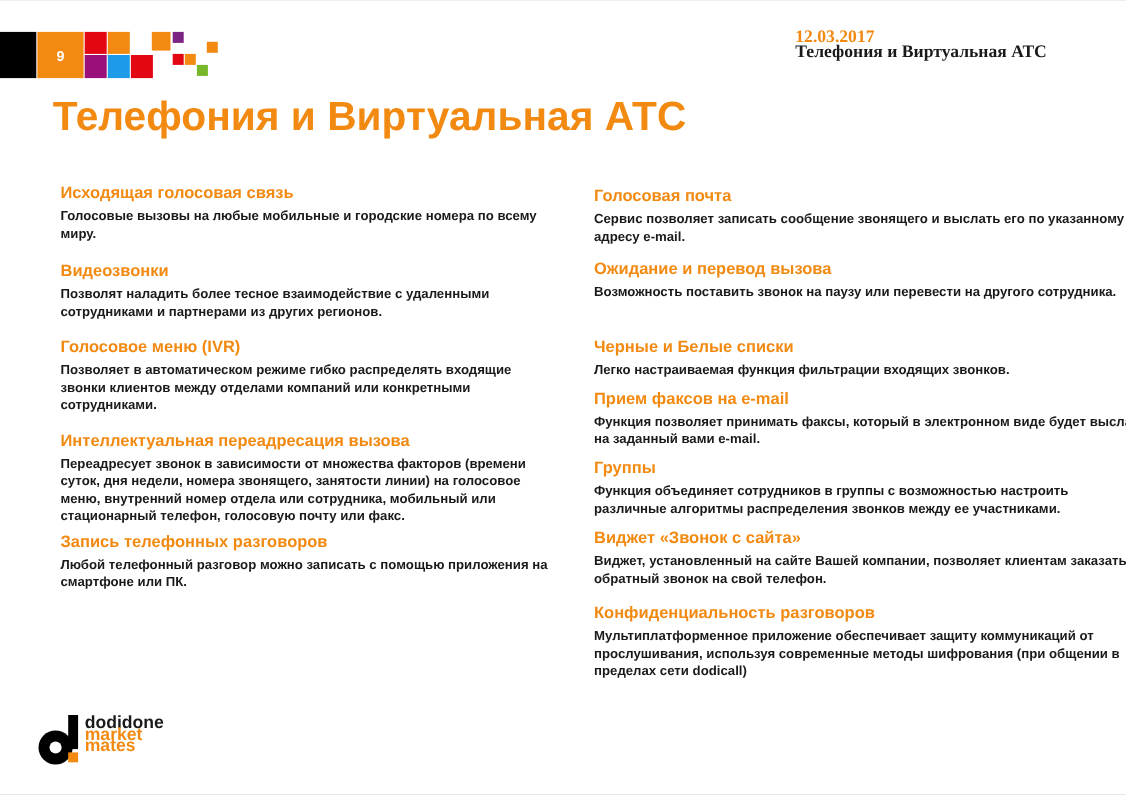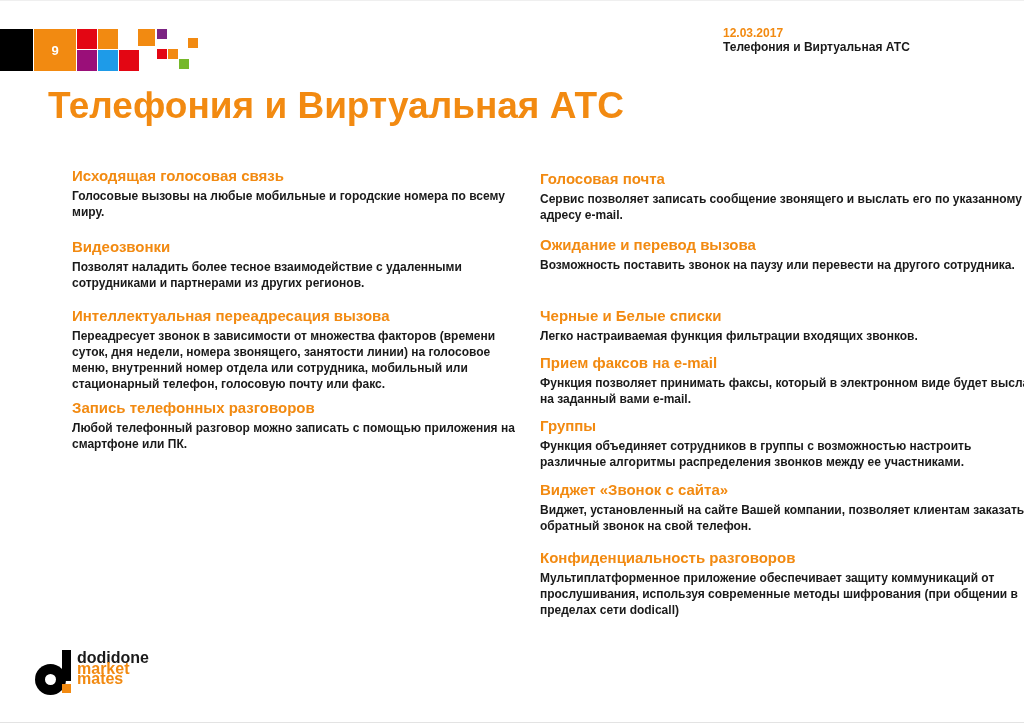--- a/index.html
+++ b/index.html
@@ -37,34 +37,34 @@
   .sq-blue    { left: 98px;  top: 49px; width: 20px; height: 21px; background: var(--color-blue); }
   .sq-red2    { left: 119px; top: 49px; width: 20px; height: 21px; background: var(--color-red); }
   .sq-orange-med { left: 138px; top: 28px; width: 17px; height: 17px; background: var(--color-orange); }
   .sq-violet-s   { left: 157px; top: 28px; width: 10px; height: 10px; background: var(--color-violet); }
   .sq-red-s      { left: 157px; top: 48px; width: 10px; height: 10px; background: var(--color-red); }
   .sq-orange-s   { left: 168px; top: 48px; width: 10px; height: 10px; background: var(--color-orange); }
   .sq-green-s    { left: 179px; top: 58px; width: 10px; height: 10px; background: var(--color-green); }
   .sq-orange-s2  { left: 188px; top: 37px; width: 10px; height: 10px; background: var(--color-orange); }
 
   
-  .header-meta { position: absolute; left: 723px; top: 26px; font-size: 12px; font-weight: bold; line-height: 13.5px; }
+  .header-meta { position: absolute; left: 723px; top: 26px; font-size: 16px; font-weight: bold; line-height: 13.5px; font-family: Liberation Serif, serif; }
   .header-date { color: var(--color-orange); }
   .header-doc-title { color: var(--color-text); }
 
   
   .page-title {
     position: absolute; left: 48px; top: 84px; margin: 0;
     font-size: 37px; line-height: 42px; font-weight: bold;
     color: var(--color-orange); white-space: nowrap;
   }
 
   
   .col { position: absolute; }
-  .col-left  { left: 72px;  top: 166px; width: 452px; }
+  .col-left  { left: 55px;  top: 166px; width: 452px; }
   .col-right { left: 540px; top: 169px; width: 498px; }
   .feature-heading {
     margin: 0 0 3px 0; font-size: 15px; line-height: 18px;
     font-weight: bold; color: var(--color-orange);
   }
   .feature-body {
     margin: 0; font-size: 12px; line-height: 16px;
     font-weight: bold; color: var(--color-text);
   }
 
@@ -112,20 +112,24 @@
   <div class="col col-left">
     <section class="feature" style="margin-top:0">
       <h2 class="feature-heading">Исходящая голосовая связь</h2>
       <p class="feature-body">Голосовые вызовы на любые мобильные и городские номера по всему миру.</p>
     </section>
     <section class="feature" style="margin-top:18px">
       <h2 class="feature-heading">Видеозвонки</h2>
       <p class="feature-body">Позволят наладить более тесное взаимодействие с удаленными сотрудниками и партнерами из других регионов.</p>
     </section>
     <section class="feature" style="margin-top:16px">
+      <h2 class="feature-heading">Голосовое меню (IVR)</h2>
+      <p class="feature-body">Позволяет в автоматическом режиме гибко распределять входящие звонки клиентов между отделами компаний или конкретными сотрудниками.</p>
+    </section>
+    <section class="feature" style="margin-top:16px">
       <h2 class="feature-heading">Интеллектуальная переадресация вызова</h2>
       <p class="feature-body">Переадресует звонок в зависимости от множества факторов (времени суток, дня недели, номера звонящего, занятости линии) на голосовое меню, внутренний номер отдела или сотрудника, мобильный или стационарный телефон, голосовую почту или факс.</p>
     </section>
     <section class="feature" style="margin-top:7px">
       <h2 class="feature-heading">Запись телефонных разговоров</h2>
       <p class="feature-body">Любой телефонный разговор можно записать с помощью приложения на смартфоне или ПК.</p>
     </section>
   </div>
 
   <div class="col col-right">

